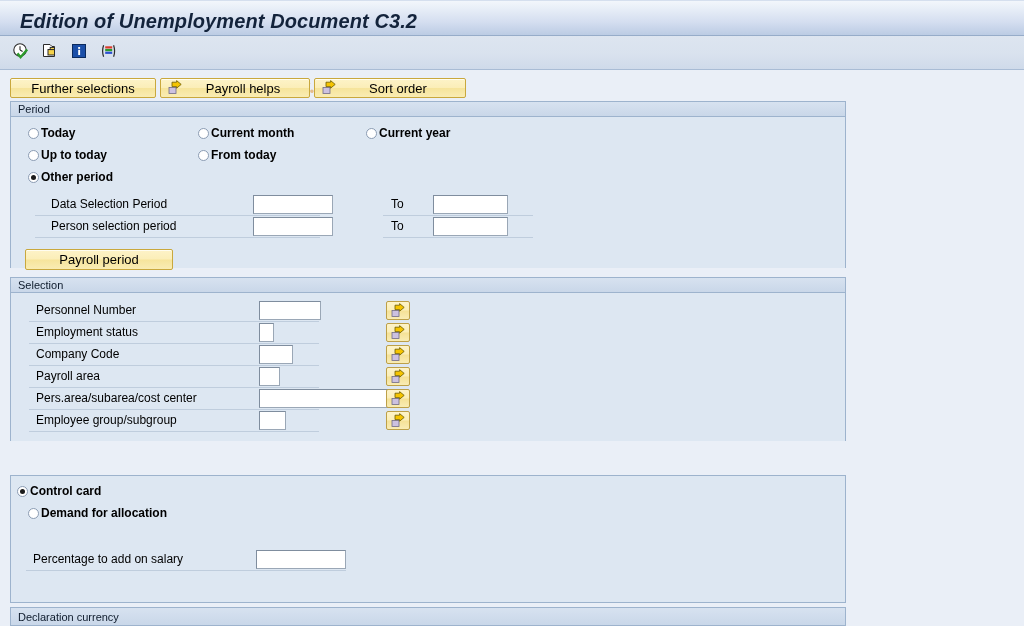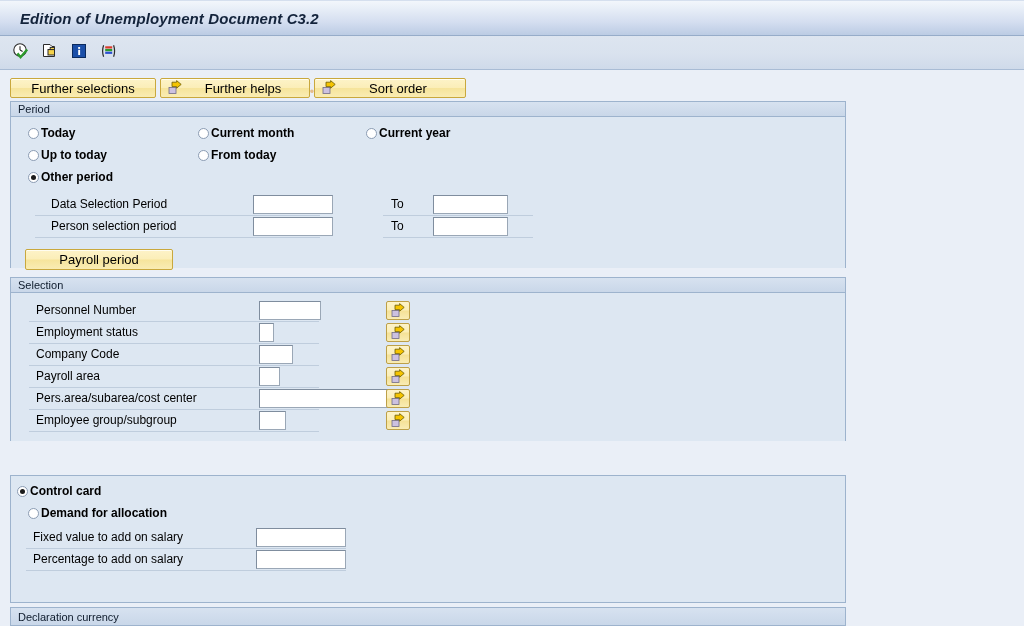--- a/index.html
+++ b/index.html
@@ -26,21 +26,21 @@
     height: 36px;
     background: linear-gradient(to bottom, #f2f6fb 0%, #eaf0f8 18%, #d4def0 62%, #bccce4 99%);
     border-top: 1px solid #d5dfee;
     border-bottom: 1px solid #96acc9;
     box-sizing: border-box;
   }
   #titlebar .title-text {
     position: absolute;
     left: 20px;
     top: 9px;
-    font-size: 15px;
+    font-size: 20px;
     font-weight: bold;
     font-style: italic;
     color: #13233b;
     letter-spacing: 0.1px;
     white-space: nowrap;
   }
 
   
   #toolbar {
     position: absolute;
@@ -292,21 +292,21 @@
     <span class="btn-label">Further selections</span>
   </div>
 
   <div class="sapbtn w-search">
     <span class="arrow-ico">
       <svg width="16" height="16" viewBox="0 0 16 16">
         <rect x="2" y="7.5" width="7" height="6" fill="#ccc1e0" stroke="#6f6a86" stroke-width="0.8"></rect>
         <path d="M5 2.2 H9.6 V0.6 L14.2 4.4 L9.6 8.2 V6.6 H5 Z" fill="#f5c400" stroke="#6a5a00" stroke-width="0.8" stroke-linejoin="round"></path>
       </svg>
     </span>
-    <span class="btn-label">Further helps</span>
+    <span class="btn-label">Payroll helps</span>
   </div>
 
   <div class="sapbtn w-sort">
     <span class="arrow-ico">
       <svg width="16" height="16" viewBox="0 0 16 16">
         <rect x="2" y="7.5" width="7" height="6" fill="#ccc1e0" stroke="#6f6a86" stroke-width="0.8"></rect>
         <path d="M5 2.2 H9.6 V0.6 L14.2 4.4 L9.6 8.2 V6.6 H5 Z" fill="#f5c400" stroke="#6a5a00" stroke-width="0.8" stroke-linejoin="round"></path>
       </svg>
     </span>
     <span class="btn-label">Sort order</span>
@@ -454,25 +454,20 @@
 
     <div class="radio-row" style="left:6px; top:8px;">
       <span class="radio checked"></span>
       <span class="radio-label">Control card</span>
     </div>
     <div class="radio-row" style="left:17px; top:30px;">
       <span class="radio"></span>
       <span class="radio-label">Demand for allocation</span>
     </div>
 
-    <div class="fieldrow" style="left:15px; top:52px; width:340px;">
-      <span class="flabel" style="left:7px;">Fixed value to add on salary</span>
-      <span class="fline" style="width:320px;"></span>
-      <input class="finput" style="left: 230px; width: 90px;" type="text" value="">
-    </div>
 
     <div class="fieldrow" style="left:15px; top:74px; width:340px;">
       <span class="flabel" style="left:7px;">Percentage to add on salary</span>
       <span class="fline" style="width:320px;"></span>
       <input class="finput" style="left: 230px; width: 90px;" type="text" value="">
     </div>
 
   </div>
 </div>
 

